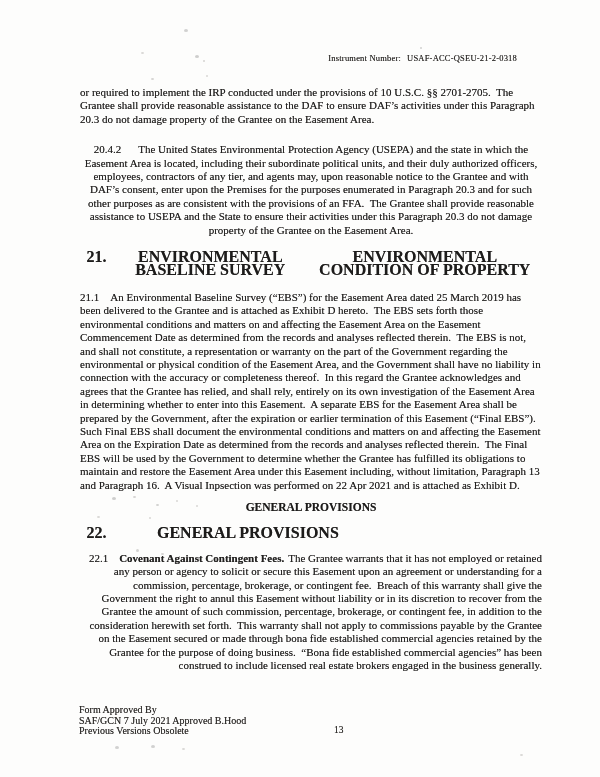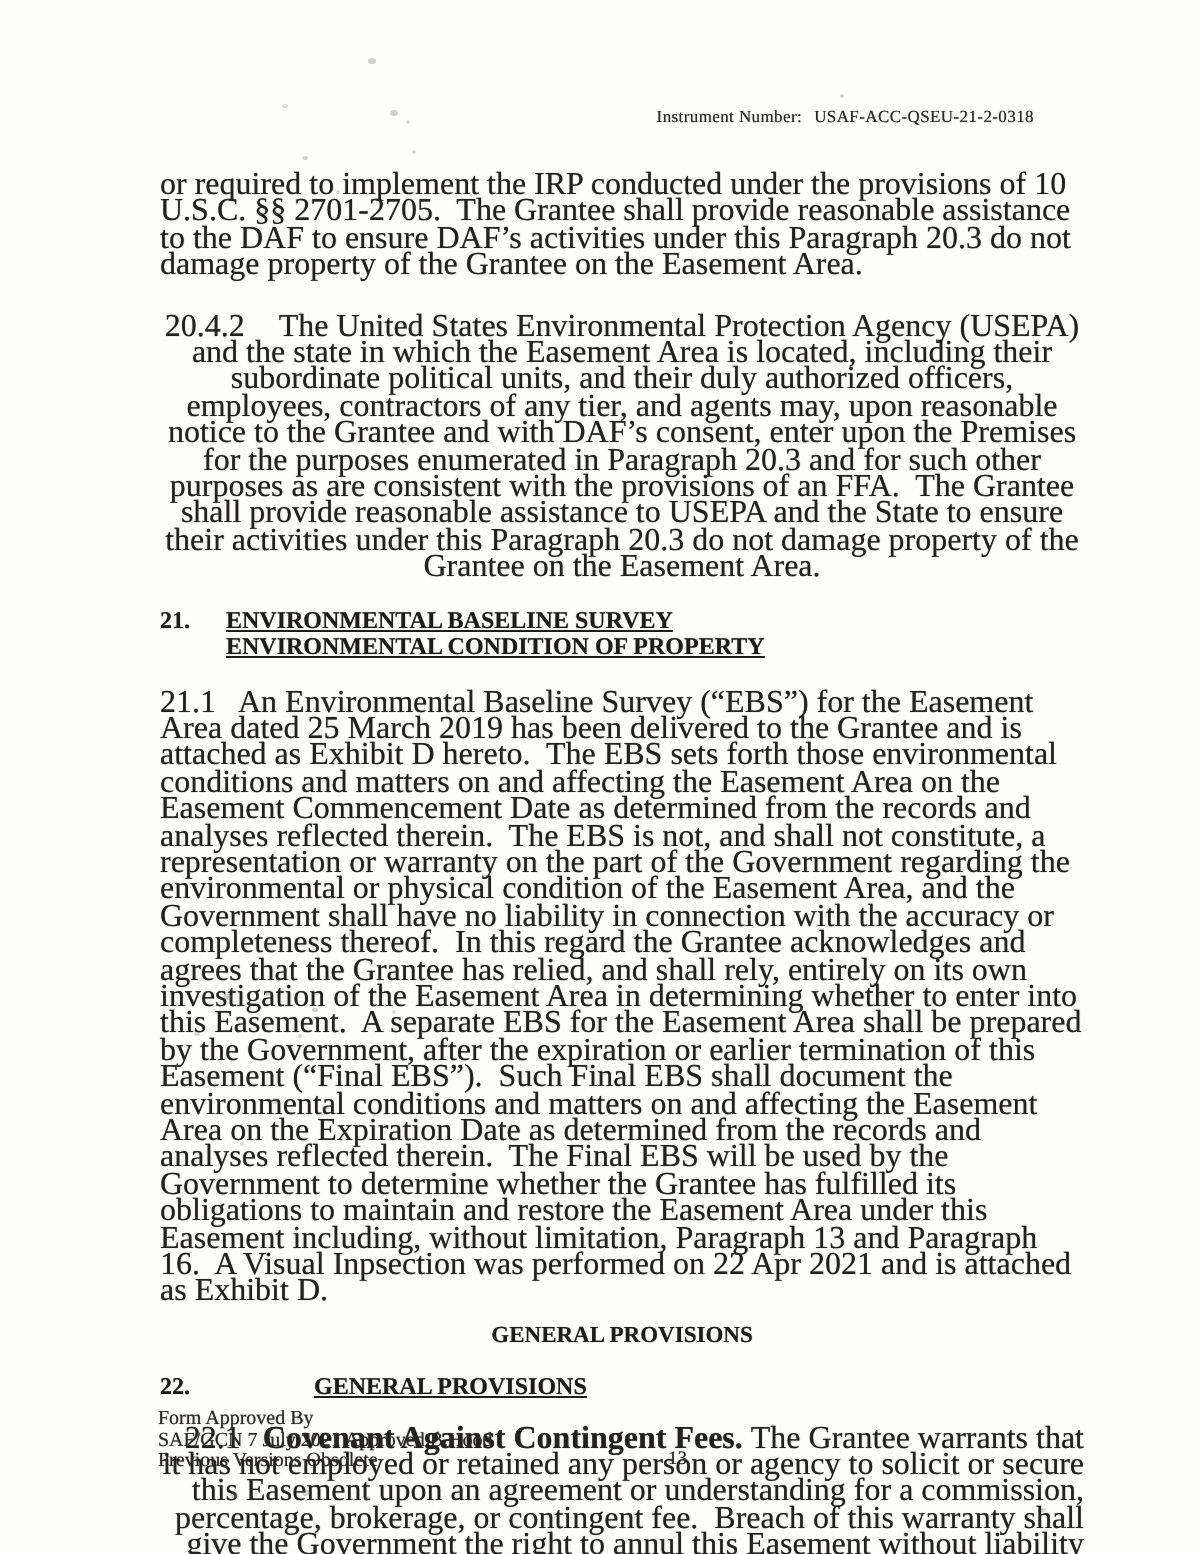--- a/index.html
+++ b/index.html
@@ -28,46 +28,47 @@
   }
   .instrument-line .lbl { margin-right: 6px; }
   .content {
     position: absolute;
     left: 80px;
     top: 86px;
     width: 462px;
   }
   .para {
     margin: 0;
-    font-size: 16px;
+    font-size: 11px;
     line-height: 13.4px;
     white-space: pre-wrap;
     text-align: left;
   }
   .pnum-reg { margin-right: 17px; }
   .pnum-bold { font-weight: normal; margin-right: 11px; margin-top: 39px; }
   .ptitle-bold { font-weight: bold; margin-right: 4px; }
   .mt-p2   { margin-top: 17px; text-align: center; }
   .mt-h21  { margin-top: 13px; }
   .mt-p211 { margin-top: 14px; }
   .mt-gp   { margin-top: 9px; }
   .mt-h22  { margin-top: 12px; gap: 44px; }
   .mt-p221 { margin-top: 12px; text-align: right; }
   .sec-heading {
     display: flex;
-    font-size: 12px;
+    font-size: 16px;
     line-height: 13.4px;
     font-weight: bold;
     color: #1d1c1b;
+    text-align: center;
   }
   .sec-heading .num {
     width: 33px;
     flex: 0 0 33px;
   }
-  .sec-heading .lines { display: flex; flex-direction: column; text-decoration: underline; }
+  .sec-heading .lines { display: flex; flex-direction: row; }
   .centered-heading {
     font-size: 11.5px;
     font-weight: bold;
     text-align: center;
     color: #1d1c1b;
     line-height: 13.4px;
   }
   .footer-block {
     position: absolute;
     left: 79px;

